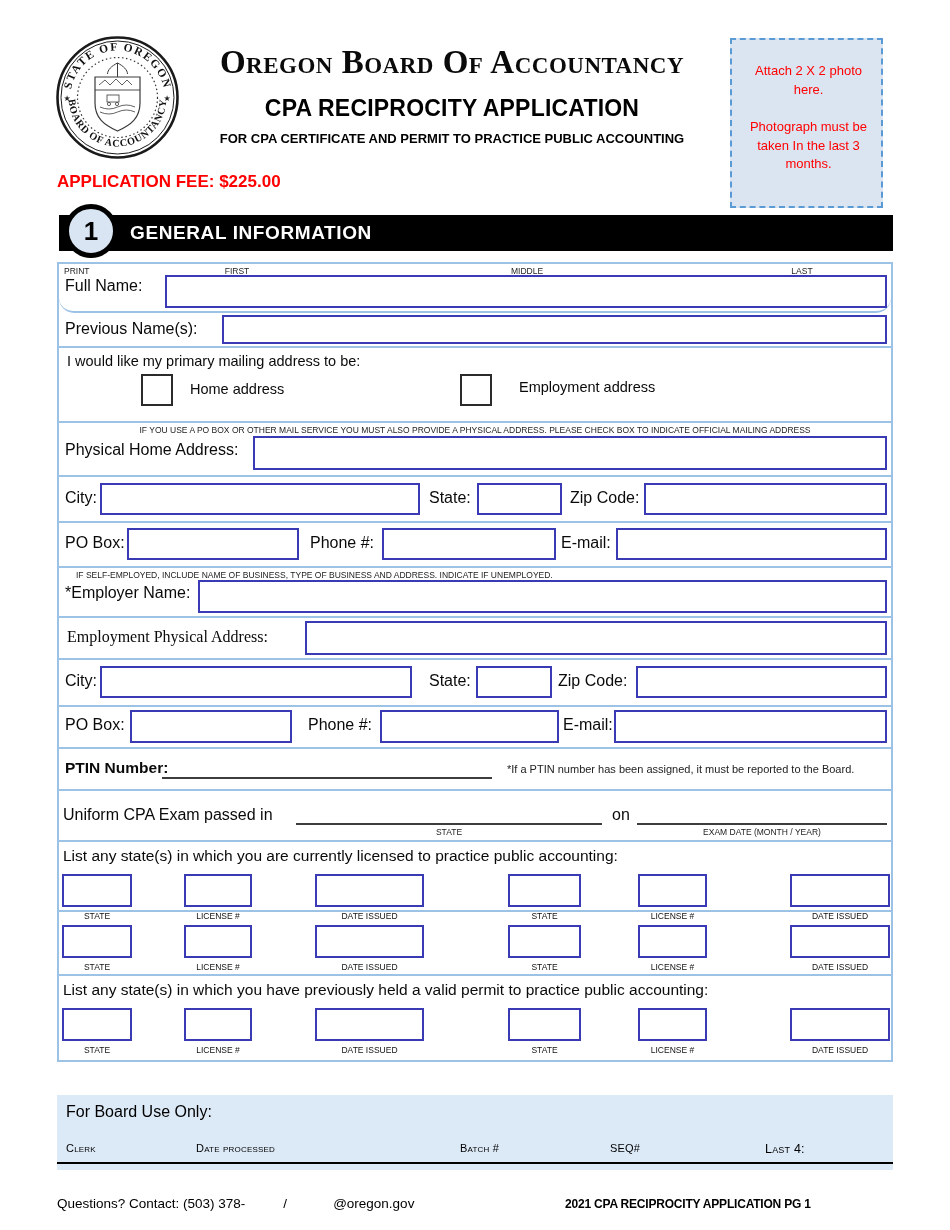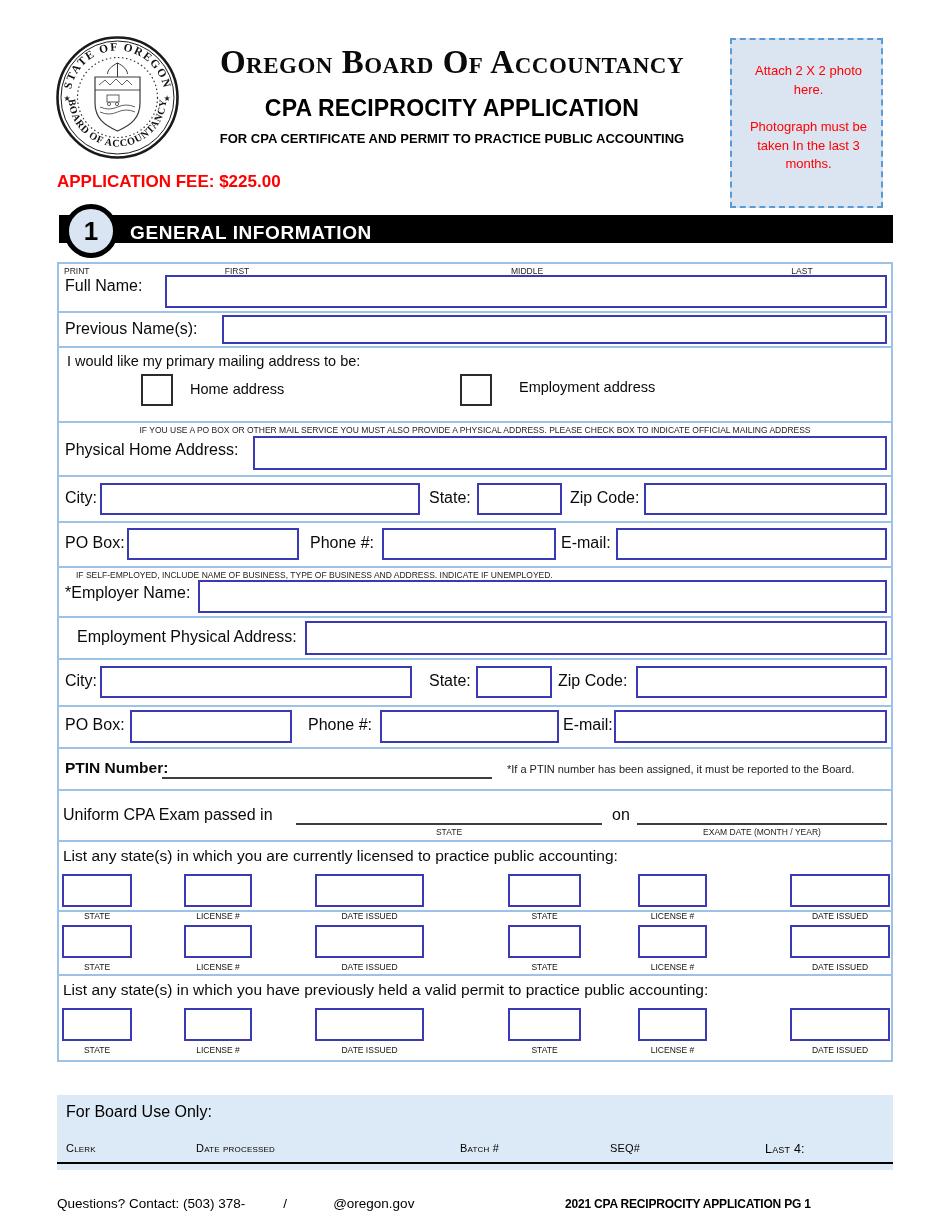--- a/index.html
+++ b/index.html
@@ -13,21 +13,21 @@
             font-size:33px;letter-spacing:.5px;color:#0a0a0a;}
   .apptitle{font-size:23px;font-weight:bold;margin-top:14px;letter-spacing:.2px;}
   .subtitle{font-size:13px;font-weight:bold;margin-top:9px;}
   .feeline{position:absolute;left:57px;top:172px;font-size:17px;font-weight:bold;color:#ff0000;}
   .photobox{position:absolute;left:730px;top:38px;width:153px;height:170px;box-sizing:border-box;
             background:#dbe5f1;border:2px dashed #5b9bd5;color:#ff0000;font-size:13px;
             text-align:center;line-height:1.45;padding:22px 6px 0 10px;}
   .photobox .gap{height:18px;}
 
   
-  .secbar{position:absolute;left:59px;top:215px;width:834px;height:28px;background:#000;}
+  .secbar{position:absolute;left:59px;top:215px;width:834px;height:36px;background:#000;}
   .secbar .sectitle{position:absolute;left:71px;top:0;line-height:36px;color:#fff;
                     font-size:19px;font-weight:bold;letter-spacing:.6px;}
   .seccircle{position:absolute;left:64px;top:204px;width:54px;height:54px;box-sizing:border-box;
              border:5px solid #000;border-radius:50%;background:#d9e5f3;z-index:3;
              text-align:center;line-height:44px;font-size:26px;font-weight:bold;}
 
   
   .ftable{position:absolute;left:57px;top:262px;width:832px;border:2px solid #9cc3e6;background:#fff;}
   .frow{position:relative;border-bottom:2px solid #9cc3e6;}
   .frow:last-child{border-bottom:none;}
@@ -108,21 +108,21 @@
     <div>Photograph must be taken In the last 3 months.</div>
   </div>
 
   <div class="seccircle">1</div>
   <div class="secbar">
     <span class="sectitle">GENERAL INFORMATION</span>
   </div>
 
   <div class="ftable">
 
-    <div class="frow" style="height:47px;">
+    <div class="frow" style="height:47px;border-radius:15px;">
       <div class="tiny" style="left:5px;top:2px;">PRINT</div>
       <div class="tinyc" style="left:118px;top:2px;width:120px;">FIRST</div>
       <div class="tinyc" style="left:408px;top:2px;width:120px;">MIDDLE</div>
       <div class="tinyc" style="left:683px;top:2px;width:120px;">LAST</div>
       <div class="lbl" style="left:6px;top:13px;">Full Name:</div>
       <div class="ibox" style="left:106px;top:11px;width:722px;height:33px;"></div>
     </div>
 
     <div class="frow" style="height:33px;">
       <div class="lbl" style="left:6px;top:7px;">Previous Name(s):</div>
@@ -161,21 +161,21 @@
       <div class="ibox" style="left:557px;top:5px;width:271px;height:32px;"></div>
     </div>
 
     <div class="frow" style="height:48px;">
       <div class="tiny" style="left:17px;top:2px;">IF SELF-EMPLOYED, INCLUDE NAME OF BUSINESS, TYPE OF BUSINESS AND ADDRESS. INDICATE IF UNEMPLOYED.</div>
       <div class="lbl" style="left:6px;top:16px;">*Employer Name:</div>
       <div class="ibox" style="left:139px;top:12px;width:689px;height:33px;"></div>
     </div>
 
     <div class="frow" style="height:40px;">
-      <div class="lbl" style="left:18px;top:10px;">Employment Physical Address:</div>
+      <div class="lbl" style="left:8px;top:10px;font-family:Liberation Serif, serif;">Employment Physical Address:</div>
       <div class="ibox" style="left:246px;top:3px;width:582px;height:34px;"></div>
     </div>
 
     <div class="frow" style="height:45px;">
       <div class="lbl" style="left:6px;top:12px;">City:</div>
       <div class="ibox" style="left:41px;top:6px;width:312px;height:32px;"></div>
       <div class="lbl" style="left:370px;top:12px;">State:</div>
       <div class="ibox" style="left:417px;top:6px;width:76px;height:32px;"></div>
       <div class="lbl" style="left:499px;top:12px;">Zip Code:</div>
       <div class="ibox" style="left:577px;top:6px;width:251px;height:32px;"></div>

